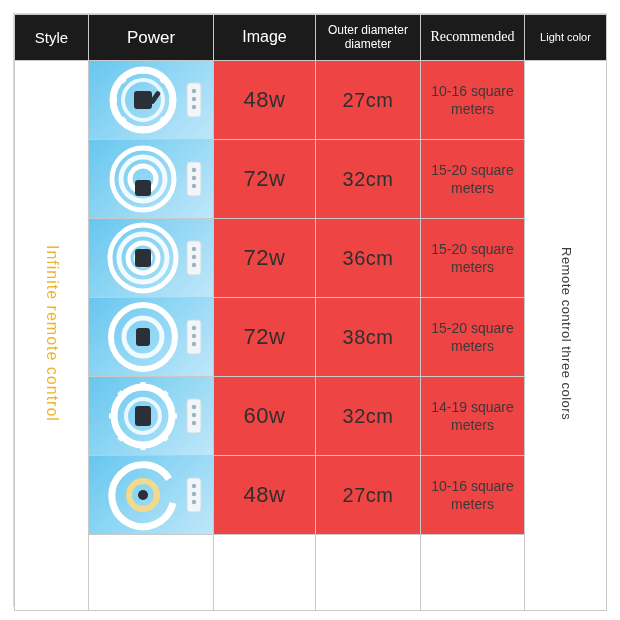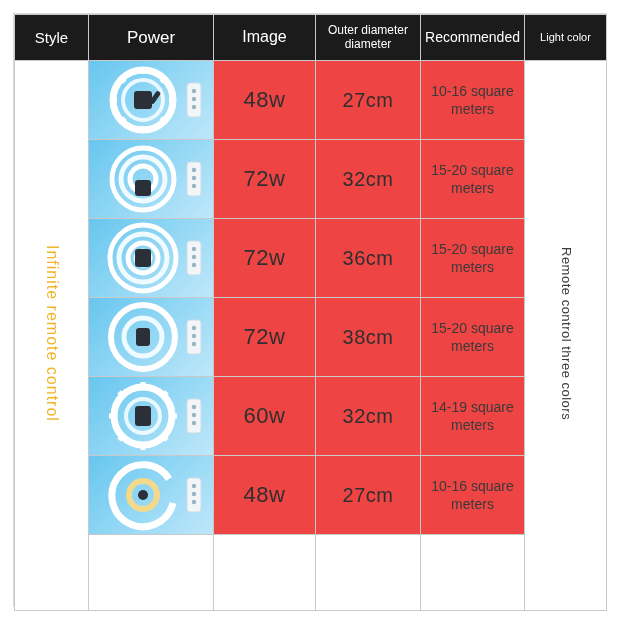--- a/index.html
+++ b/index.html
@@ -53,21 +53,21 @@
     font-weight: normal;
     height: 46px;
     line-height: 1.15;
     padding: 3px 4px;
     border: 1px solid #1b1b1b;
   }
   th.h-style { font-size: 15px; text-align: left; padding-left: 22px; }
   th.h-image { font-size: 17px; }
   th.h-power { font-size: 16px; }
   th.h-diam  { font-size: 12px; }
-  th.h-recommend { font-size: 14px; }
+  th.h-recommend { font-size: 14px; font-family: Liberation Serif, serif; }
   th.h-light { font-size: 11px; margin-left: 17px; }
 
   
   col.c-style { width: 74px; }
   col.c-image { width: 125px; }
   col.c-power { width: 102px; }
   col.c-diam  { width: 105px; }
   col.c-rec   { width: 104px; }
   col.c-light { width: 82px; }
 

